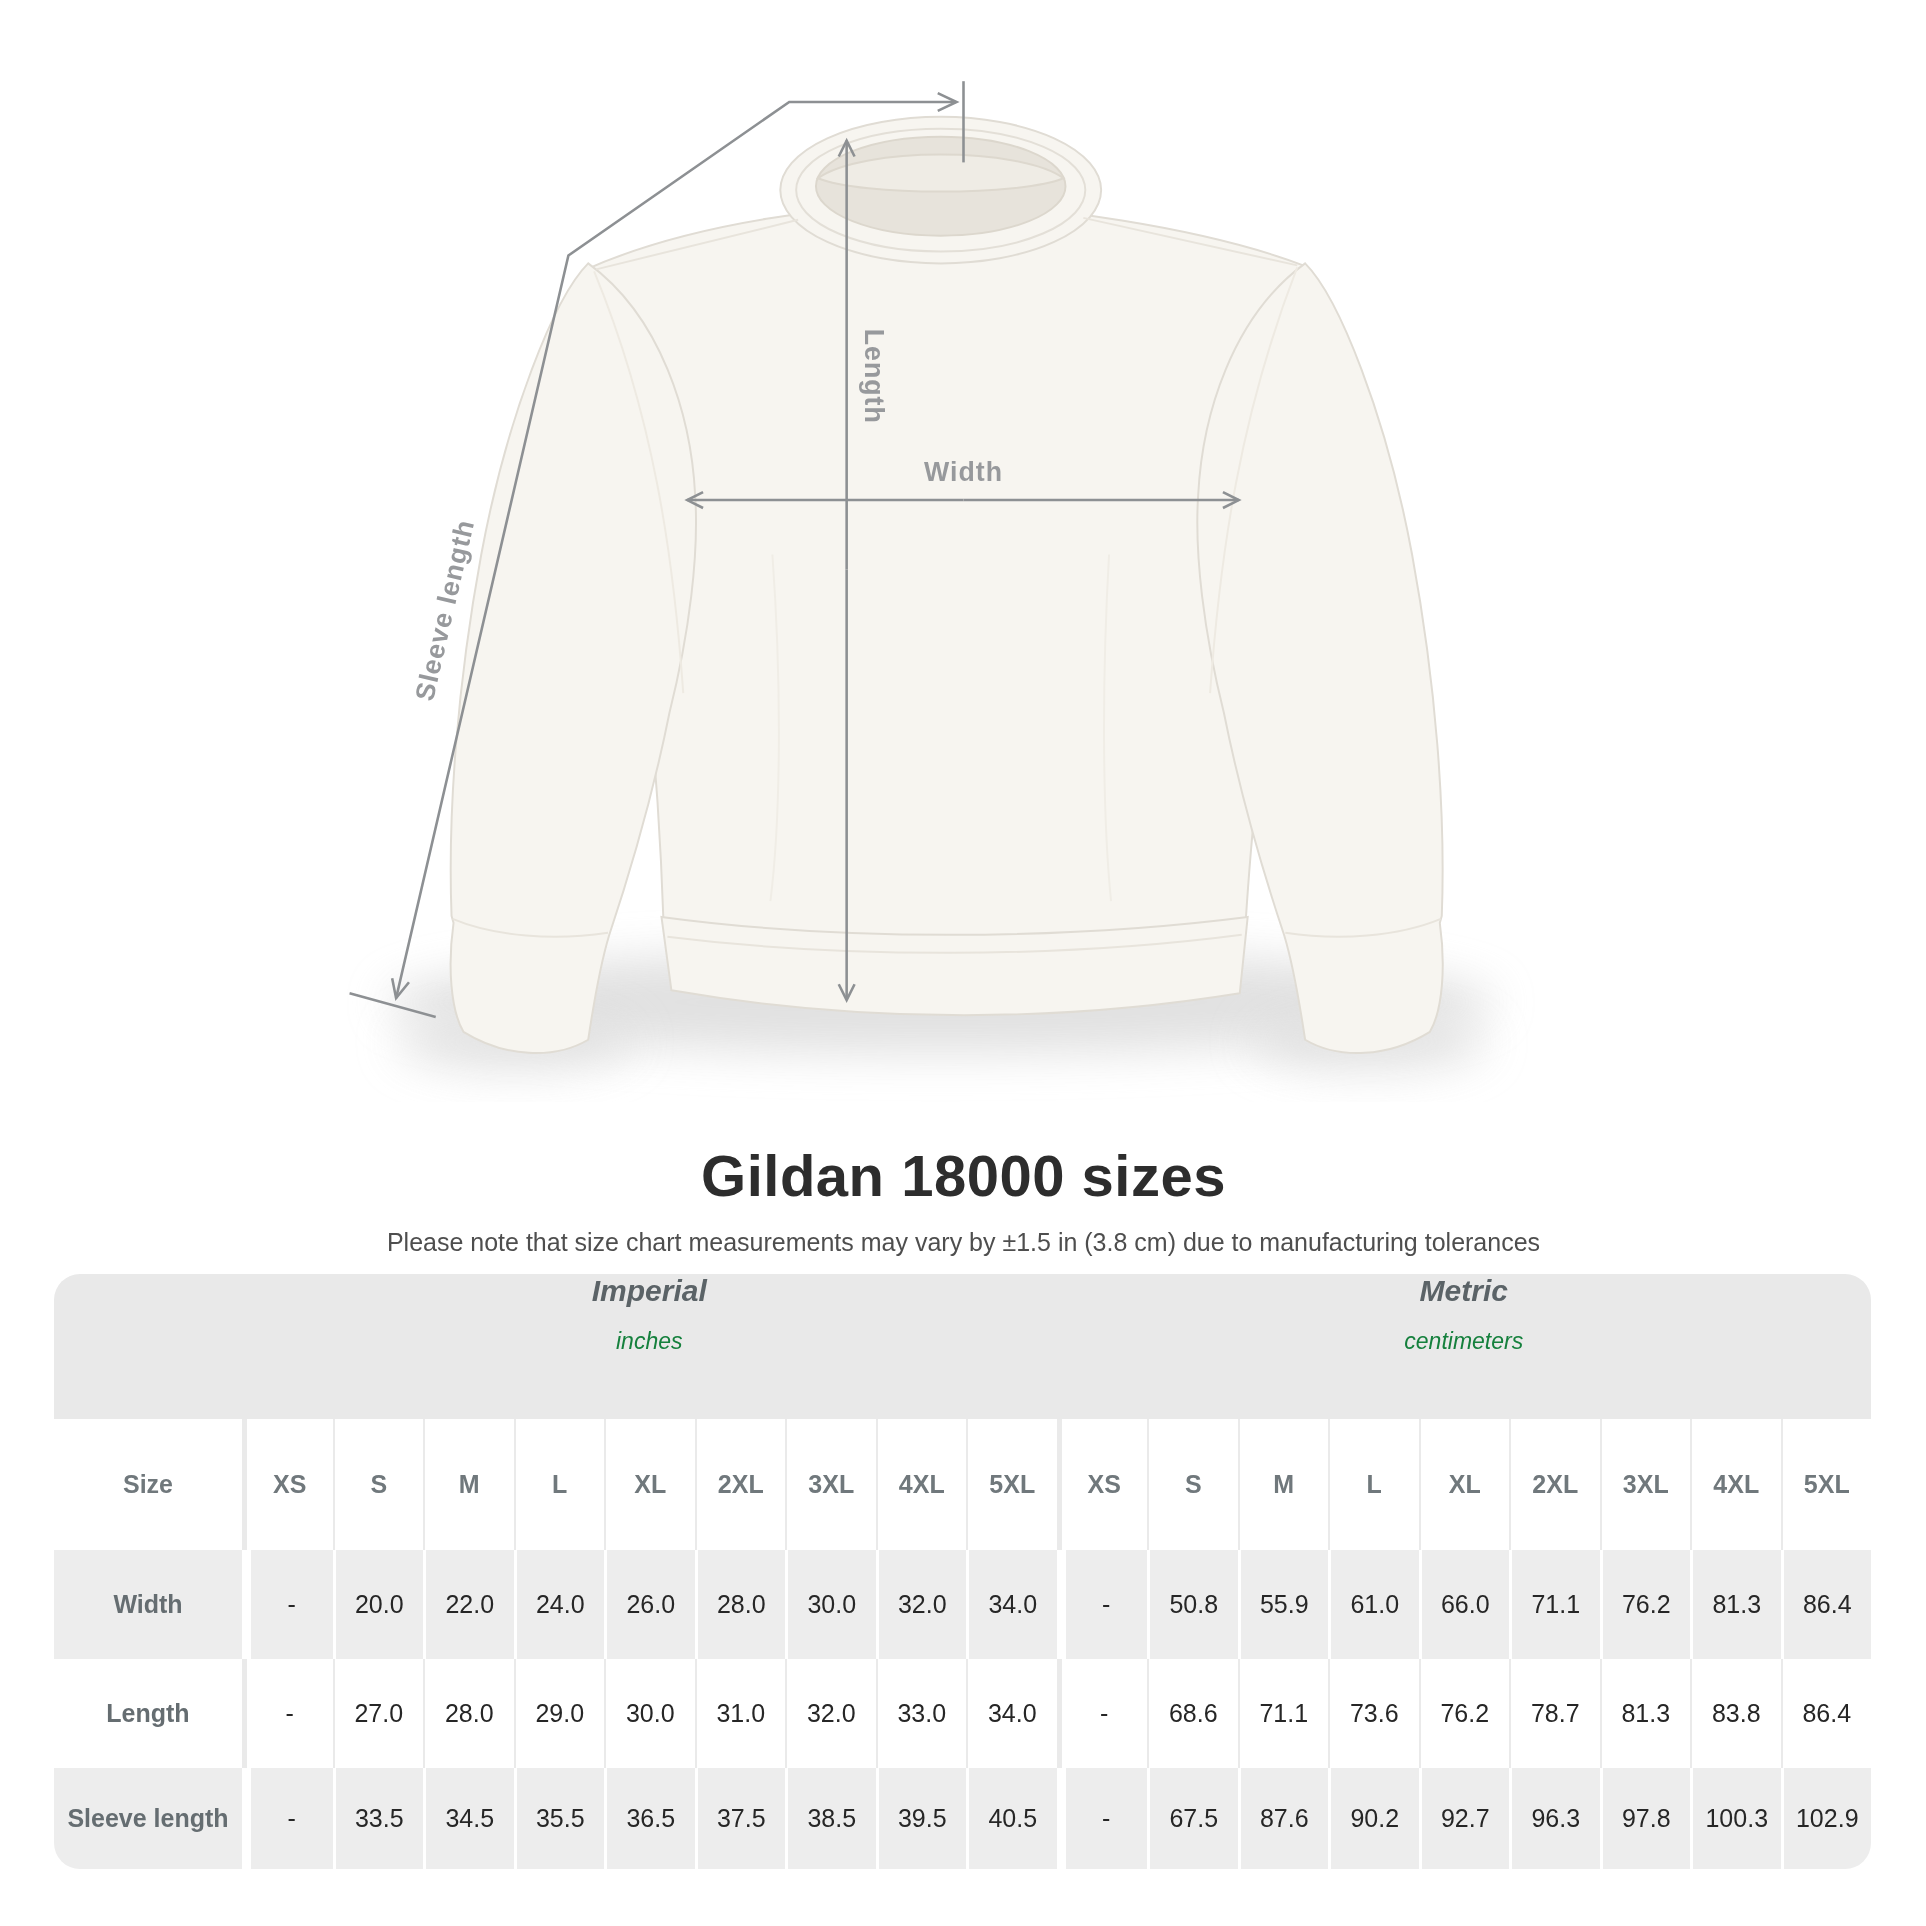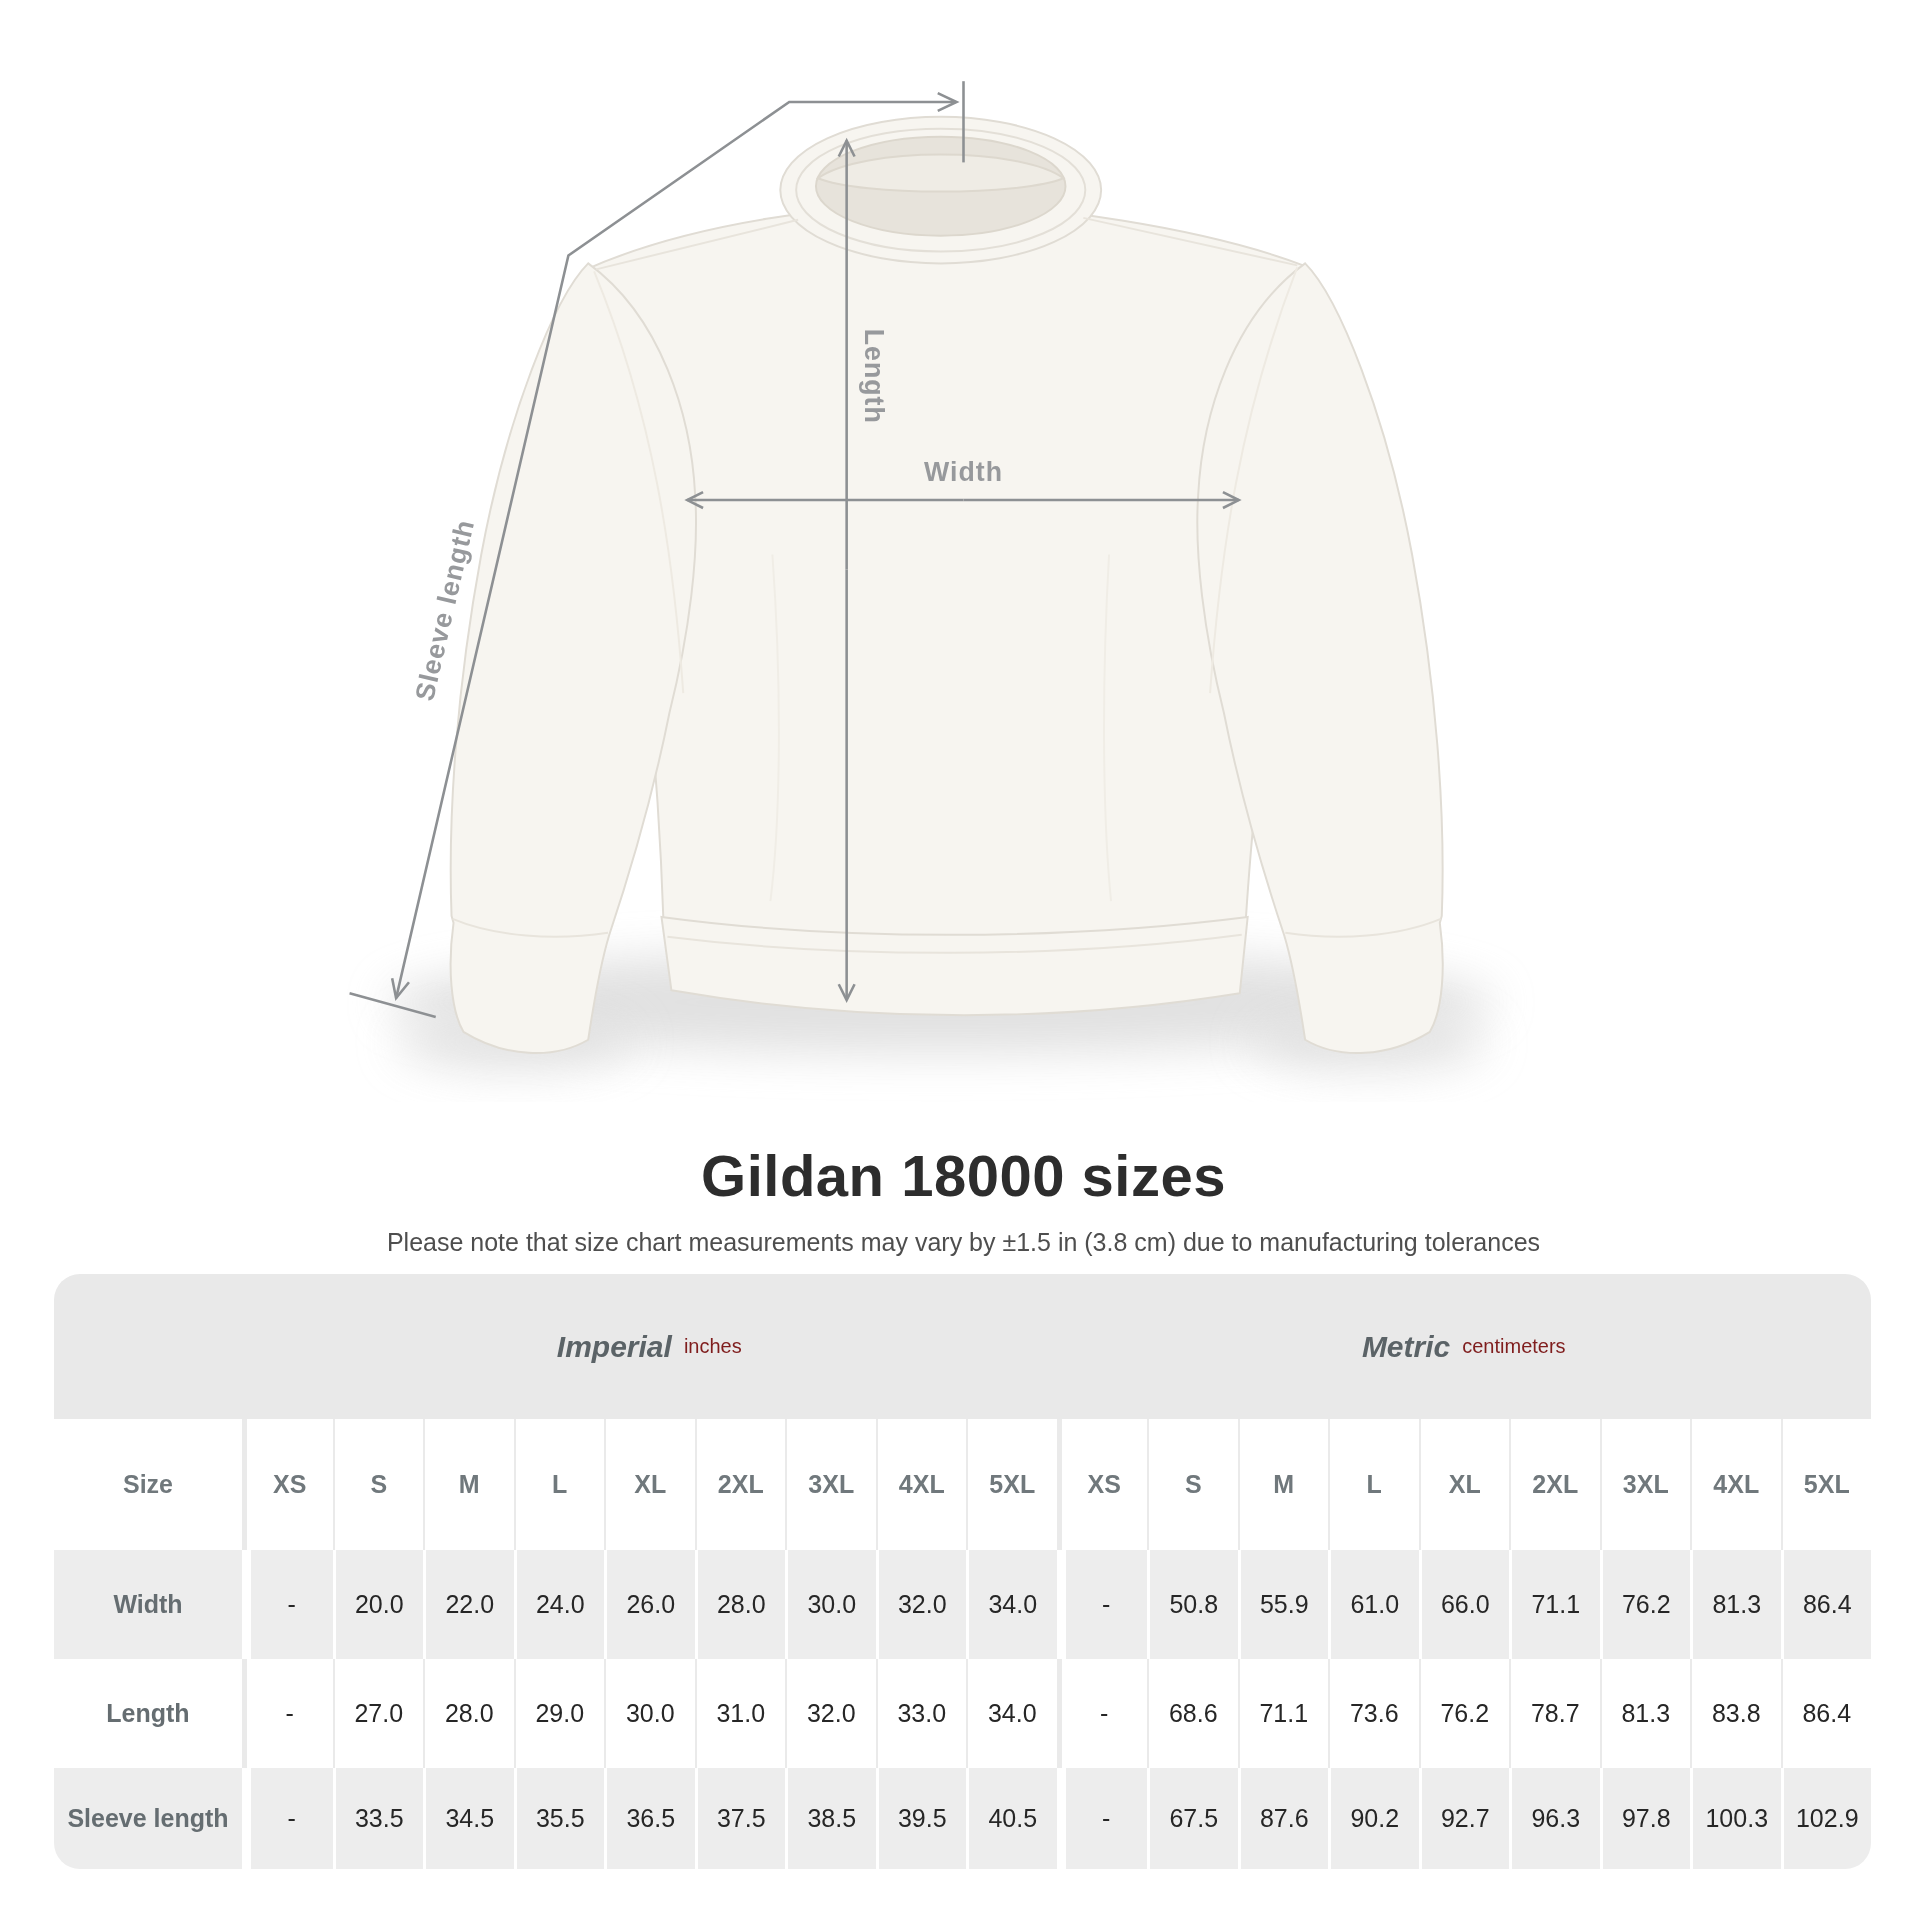--- a/index.html
+++ b/index.html
@@ -10,24 +10,24 @@
          font-size:58px;font-weight:bold;color:#2d2d2d;letter-spacing:0.5px}
   .subtitle{position:absolute;top:1228px;left:0;width:100%;text-align:center;
             font-size:25px;color:#4e4e4e}
   .size-table{position:absolute;top:1274px;left:54px;width:1817px}
   .trow{display:grid;grid-template-columns:188px repeat(18,1fr);align-items:center}
   .row-band{height:145px;background:#e9e9e9;border-radius:26px 26px 0 0}
   .row-sizes{height:131px;background:#fff}
   .row-w{height:109px;background:#ededed}
   .row-l{height:109px;background:#fff}
   .row-s{height:101px;background:#ededed;border-radius:0 0 26px 26px;overflow:hidden}
-  .unit-group{display:flex;flex-direction:row;align-items:center;justify-content:center;
-              gap:12px;height:100%}
+  .unit-group{display:flex;flex-direction:column;align-items:center;justify-content:flex-start;
+              gap:20px;height:100%}
   .ug-label{font-size:30px;font-weight:bold;font-style:italic;color:#5b6367}
-  .ug-unit{font-size:20px;color:#7f1d1d}
+  .ug-unit{font-size:23px;font-style:italic;color:#15803d}
   .cell{display:flex;align-items:center;justify-content:center;height:100%;font-size:25px}
   .head{font-weight:bold;color:#70787c}
   .rowlabel{font-weight:bold;color:#656d71}
   .val{color:#262626}
   .row-sizes .cell+.cell,.row-l .cell+.cell{border-left:2px solid #eaeaea}
   .row-w .cell+.cell,.row-s .cell+.cell{border-left:3px solid #fff}
   .row-sizes .cell.sep-big,.row-l .cell.sep-big{border-left-width:5px}
   .row-w .cell.sep-big,.row-s .cell.sep-big{border-left-width:9px}
   svg text{font-family:"Liberation Sans",sans-serif}
 </style>

